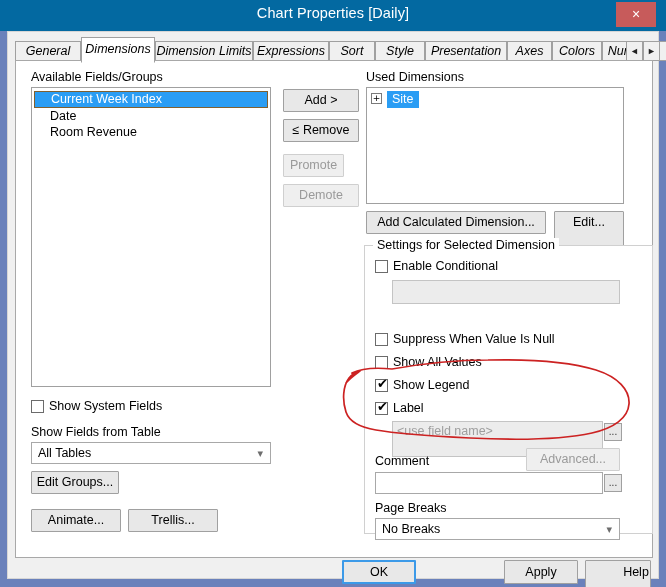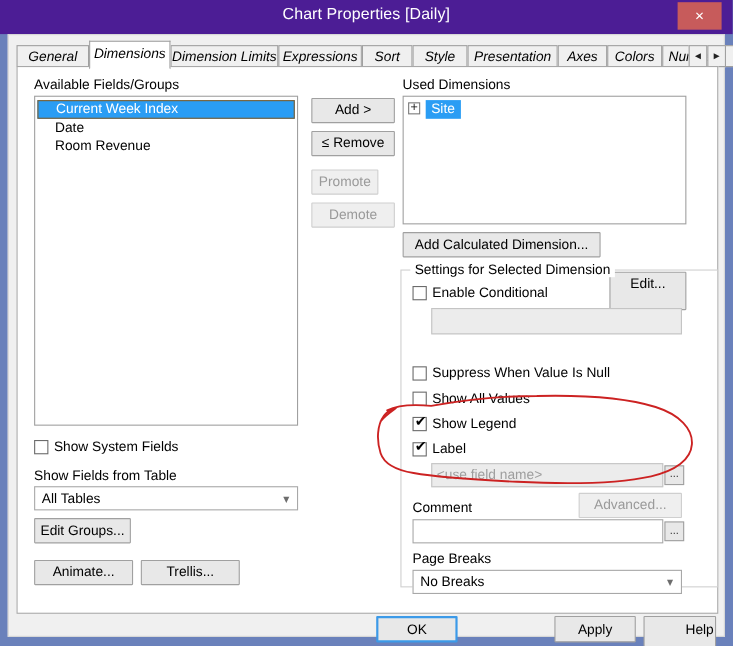--- a/index.html
+++ b/index.html
@@ -11,21 +11,21 @@
     background:#6a81bb;
   }
   #window{
     position:absolute;left:0;top:0;width:666px;height:587px;
     background:#6a81bb;
     box-sizing:border-box;
   }
   
   #titlebar{
     position:absolute;left:0;top:0;width:666px;height:31px;
-    background:#4c1d95;
+    background:#0369a1;
   }
   #title-text{
     position:absolute;left:0;top:5px;width:666px;text-align:center;
     font-size:14.5px;color:#ffffff;
     font-family:"Liberation Sans","DejaVu Sans",sans-serif;
     letter-spacing:0.1px;
   }
   #close-button{
     position:absolute;right:10px;top:2px;width:40px;height:25px;
     background:#c75b5b;border:none;cursor:pointer;
@@ -229,21 +229,21 @@
       <div class="lbl" style="left:350px;top:9px;">Used Dimensions</div>
 
       <div class="listbox" style="left:350px;top:26px;width:258px;height:117px;">
         <div class="treeitem" style="left:4px;top:3px;width:240px;">
           <span class="expander">+</span>
           <span class="treelabel">Site</span>
         </div>
       </div>
 
       <div class="btn" style="left:350px;top:150px;width:180px;height:23px;line-height:21px;">Add Calculated Dimension...</div>
-      <div class="btn" style="left:538px;top:150px;width:70px;height:35px;line-height:21px;margin-top:36px;">Edit...</div>
+      <div class="btn" style="left:538px;top:150px;width:70px;height:35px;line-height:21px;">Edit...</div>
 
       <div class="group" style="left:348px;top:184px;width:289px;height:289px;">
         <span class="caption">Settings for Selected Dimension</span>
       </div>
 
       <div class="cb" style="left:359px;top:198px;">
         <span class="box"></span>
         <span class="txt">Enable Conditional</span>
       </div>
       <div class="tinput disabled" style="left:376px;top:219px;width:228px;height:24px;"></div>
@@ -263,21 +263,21 @@
         <span class="mark">✔</span>
         <span class="txt">Show Legend</span>
       </div>
 
       <div class="cb" style="left:359px;top:340px;">
         <span class="box"></span>
         <span class="mark">✔</span>
         <span class="txt">Label</span>
       </div>
 
-      <div class="tinput disabled placeholder" style="left:376px;top:360px;width:211px;height:22px;">&lt;use field name&gt;</div>
+      <div class="tinput disabled placeholder" style="left:376px;top:360px;width:211px;height:36px;">&lt;use field name&gt;</div>
       <div class="btn-sm" style="left:588px;top:362px;">...</div>
 
       <div class="btn disabled" style="left:510px;top:387px;width:94px;height:23px;line-height:21px;">Advanced...</div>
 
       <div class="lbl" style="left:359px;top:393px;">Comment</div>
       <div class="tinput" style="left:359px;top:411px;width:228px;height:22px;"></div>
       <div class="btn-sm" style="left:588px;top:413px;">...</div>
 
       <div class="lbl" style="left:359px;top:440px;">Page Breaks</div>
       <div class="combo" style="left:359px;top:457px;width:245px;height:22px;">

